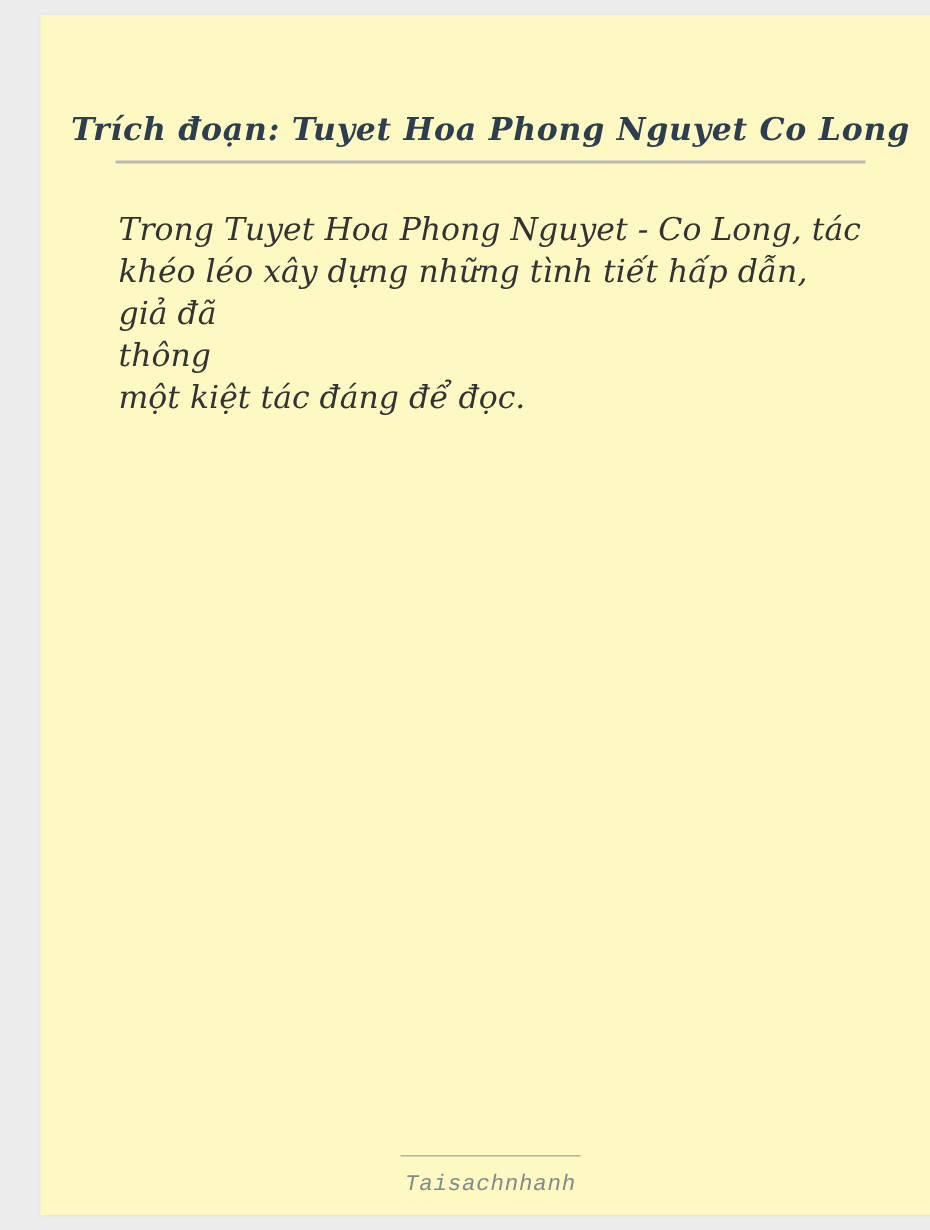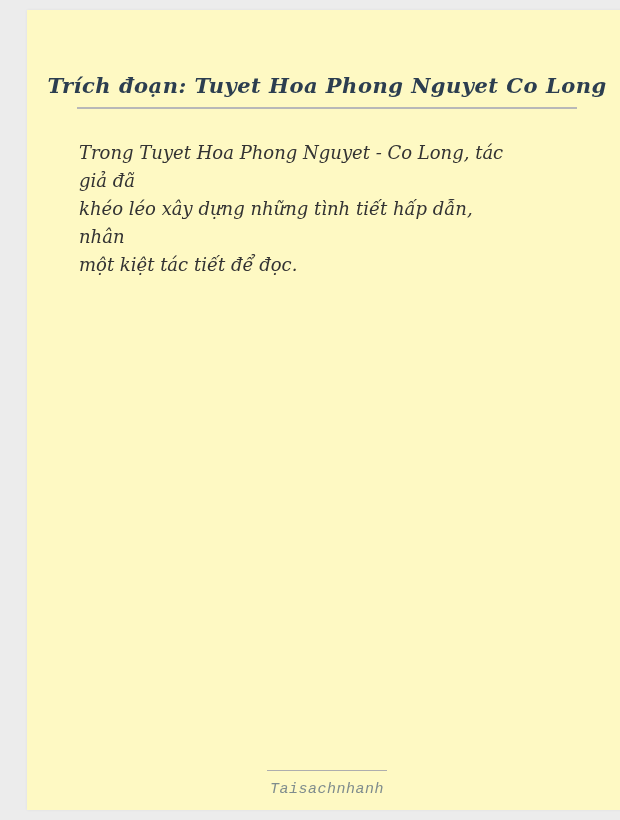--- a/index.html
+++ b/index.html
@@ -48,21 +48,21 @@
     width: 500px;
     border: 0;
     border-top: 2px solid #b8b8b8;
     margin: 0;
   }
   .body-text {
     position: absolute;
     top: 129px;
     left: 52px;
     right: 36px;
-    font-size: 18px;
+    font-size: 21px;
     font-style: italic;
     color: #333333;
     line-height: 28px;
     font-family: "DejaVu Serif", serif;
   }
   .body-line {
     white-space: nowrap;
   }
   .footer-divider {
     position: absolute;
@@ -91,24 +91,24 @@
 
 <div class="canvas">
   <div class="page">
 
     <h1 class="title">Trích đoạn: Tuyet Hoa Phong Nguyet Co Long</h1>
 
     <hr class="title-divider">
 
     <div class="body-text">
       <div class="body-line">Trong Tuyet Hoa Phong Nguyet - Co Long, tác</div>
+      <div class="body-line">khéo léo xây dựng những tình tiết hấp dẫn,</div>
       <div class="body-line">giả đã</div>
-      <div class="body-line">khéo léo xây dựng những tình tiết hấp dẫn,</div>
-      <div class="body-line">nhân</div>
-      <div class="body-line">một kiệt tác tiết để đọc.</div>
+      <div class="body-line">thông</div>
+      <div class="body-line">một kiệt tác đáng để đọc.</div>
     </div>
 
     <hr class="footer-divider">
 
     <div class="footer-text">Taisachnhanh</div>
 
   </div>
 </div>
 
 </body></html>

